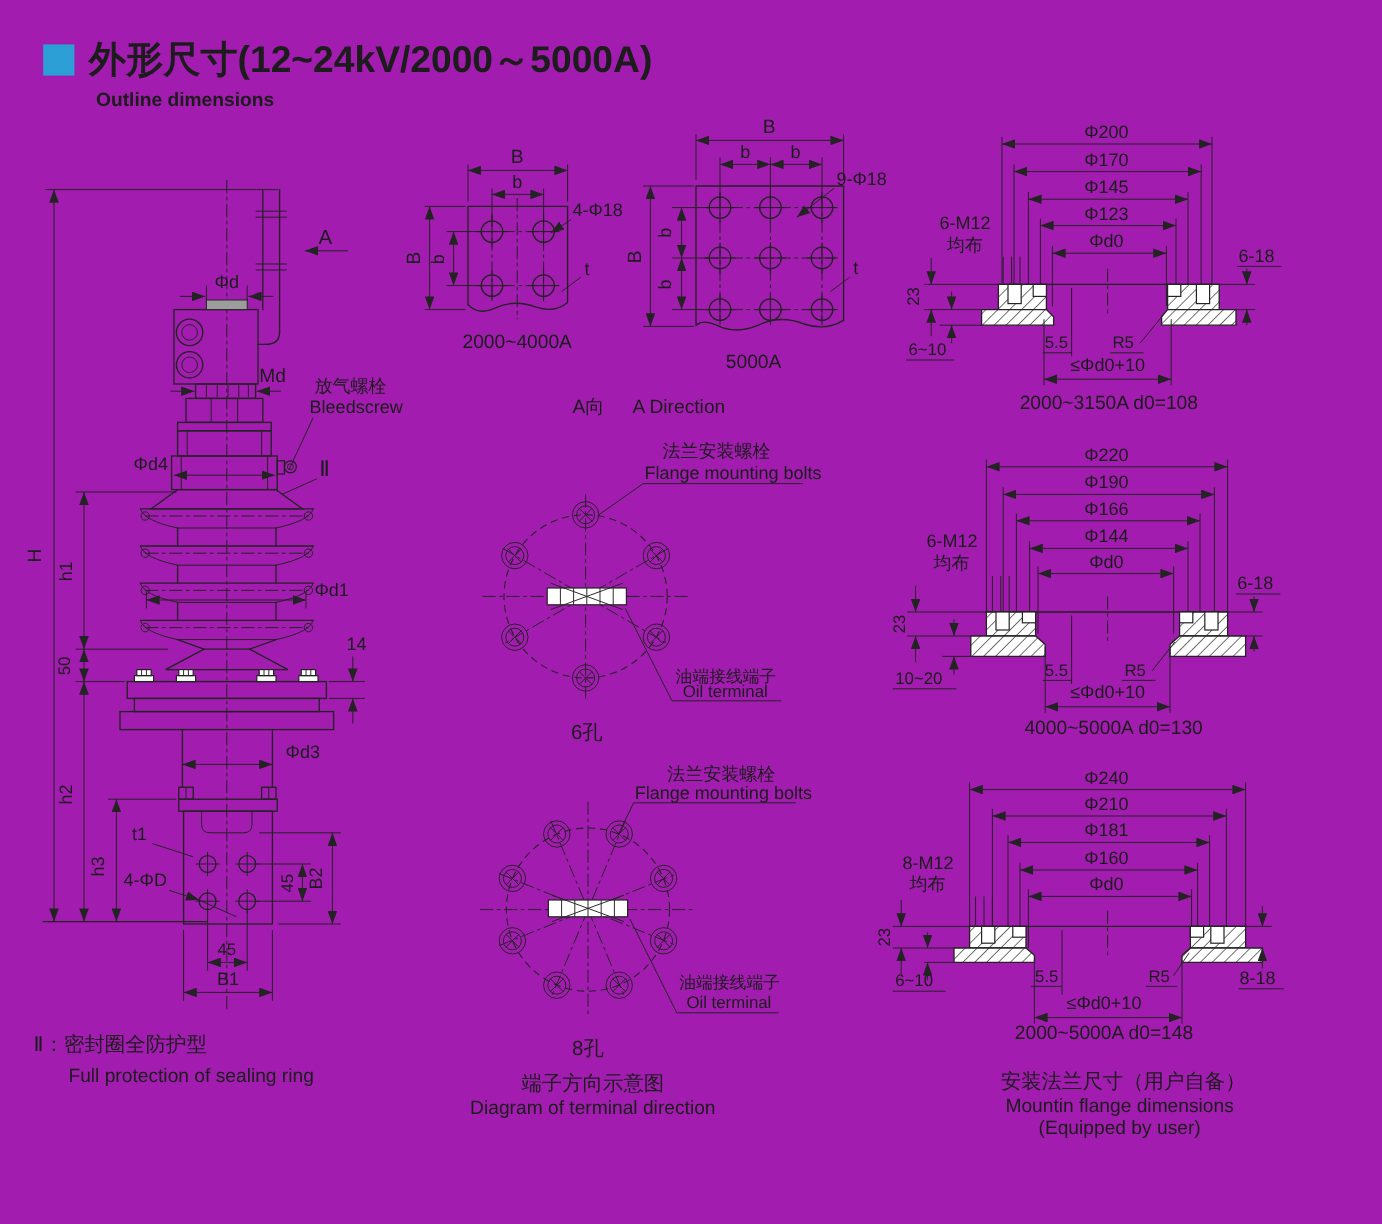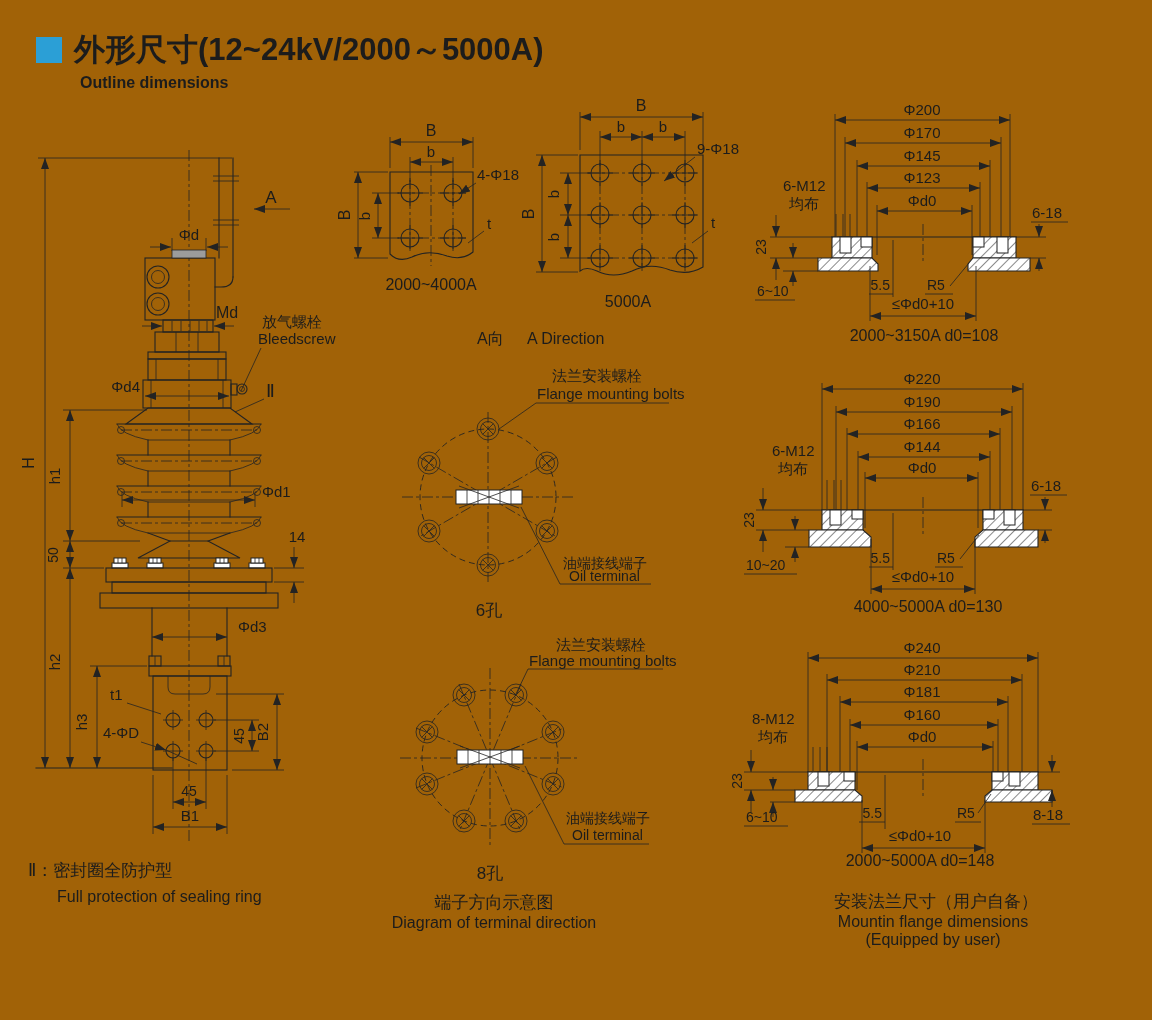--- a/index.html
+++ b/index.html
@@ -1,16 +1,16 @@
 <!DOCTYPE html>
 <html><head>
 <meta charset="utf-8">
 <style>
   html,body{margin:0;padding:0;background:#fff;}
-  #page{position:relative;width:1152px;height:1020px;background:#a16207;overflow:hidden;}
+  #page{position:relative;width:1152px;height:1020px;background:#a21caf;overflow:hidden;}
   svg{display:block;}
   .ln{stroke:#232323;stroke-width:1.1;fill:none;stroke-linecap:square;}
   .tn{stroke:#232323;stroke-width:0.8;fill:none;stroke-linecap:butt;}
   .cl{stroke:#232323;stroke-width:0.8;fill:none;stroke-dasharray:11 3 3 3;}
   .dsh{stroke:#232323;stroke-width:0.9;fill:none;stroke-dasharray:6 4;}
   .hat{fill:url(#hp);stroke:#232323;stroke-width:1.1;}
   .wh{fill:#fff;stroke:#232323;stroke-width:1;}
   .gr{fill:#9c9c9c;stroke:#232323;stroke-width:0.8;}
   .de{marker-end:url(#ae);}
   .d2{marker-start:url(#as);marker-end:url(#ae);}

